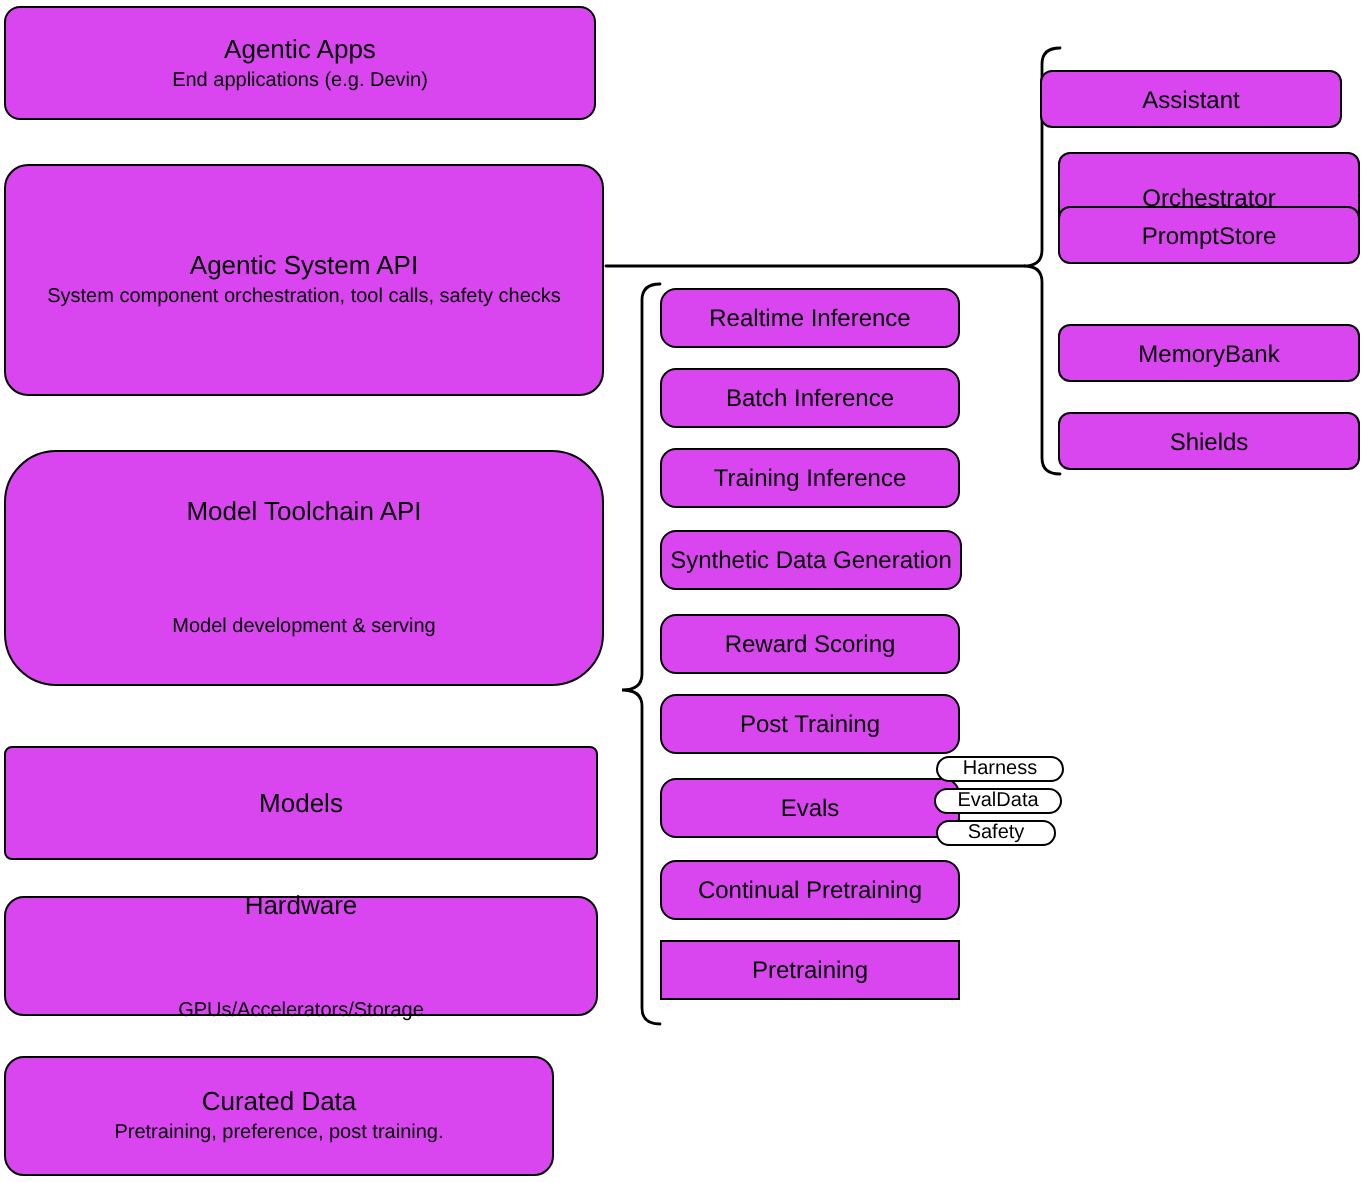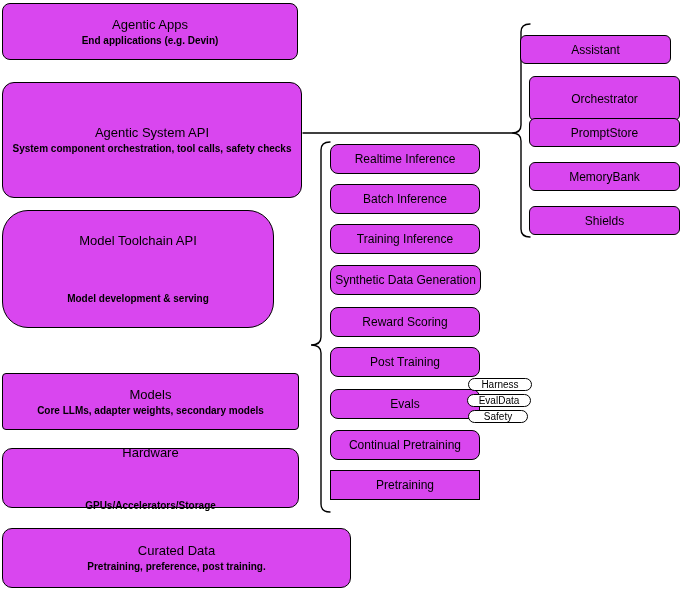--- a/index.html
+++ b/index.html
@@ -24,21 +24,21 @@
     background: #d946ef;
     border: 1.5px solid #000000;
     display: flex;
     flex-direction: column;
     align-items: center;
     justify-content: center;
     text-align: center;
     z-index: 2;
   }
   .lbox .title { font-size: 13px; line-height: 15px; }
-  .lbox .subtitle { font-size: 10px; line-height: 12px; margin-top: 3px; padding: 0 6px; font-weight: bold; }
+  .lbox .subtitle { font-size: 10px; line-height: 12px; margin-top: 3px; padding: 0 6px; }
   .mid-box, .right-box { font-size: 12px; }
   .pill {
     position: absolute;
     box-sizing: border-box;
     background: #ffffff;
     border: 1.3px solid #000000;
     border-radius: 8px;
     display: flex;
     align-items: center;
     justify-content: center;
@@ -61,36 +61,35 @@
   <div class="box lbox" style="left:2px; top:3px; width:296px; height:57px; border-radius:8px;">
     <div class="title">Agentic Apps</div>
     <div class="subtitle">End applications (e.g. Devin)</div>
   </div>
 
   <div class="box lbox" style="left:2px; top:82px; width:300px; height:116px; border-radius:12px;">
     <div class="title">Agentic System API</div>
     <div class="subtitle">System component orchestration, tool calls, safety checks</div>
   </div>
 
-  <div class="box lbox" style="left:2px; top:210px; width:272px; height:118px; border-radius:26px;gap:42px;">
+  <div class="box lbox" style="left:2px; top:225px; width:300px; height:118px; border-radius:26px;gap:42px;">
     <div class="title">Model Toolchain API</div>
     <div class="subtitle">Model development &amp; serving</div>
   </div>
 
   <div class="box lbox" style="left:2px; top:373px; width:297px; height:57px; border-radius:4px;">
     <div class="title">Models</div>
-    <div class="subtitle">Core LLMs, adapter weights, secondary models</div>
   </div>
 
   <div class="box lbox" style="left:2px; top:448px; width:297px; height:60px; border-radius:10px;gap:37px;">
     <div class="title">Hardware</div>
     <div class="subtitle">GPUs/Accelerators/Storage</div>
   </div>
 
-  <div class="box lbox" style="left:2px; top:528px; width:349px; height:60px; border-radius:10px;">
+  <div class="box lbox" style="left:2px; top:528px; width:275px; height:60px; border-radius:10px;">
     <div class="title">Curated Data</div>
     <div class="subtitle">Pretraining, preference, post training.</div>
   </div>
 
   <div class="box mid-box" style="left:330px; top:144px; width:150px; height:30px; border-radius:8px;">
     <span>Realtime Inference</span>
   </div>
   <div class="box mid-box" style="left:330px; top:184px; width:150px; height:30px; border-radius:8px;">
     <span>Batch Inference</span>
   </div>
@@ -125,21 +124,21 @@
   <div class="pill" style="left:468px; top:410px; width:60px; height:13px;">
     <span>Safety</span>
   </div>
 
   <div class="box right-box" style="left:520px; top:35px; width:151px; height:29px; border-radius:6px;">
     <span>Assistant</span>
   </div>
   <div class="box right-box" style="left:529px; top:76px; width:151px; height:45px; border-radius:6px;">
     <span>Orchestrator</span>
   </div>
-  <div class="box right-box" style="left:529px; top:118px; width:151px; height:29px; border-radius:6px;">
+  <div class="box right-box" style="left:529px; top:103px; width:151px; height:29px; border-radius:6px;">
     <span>PromptStore</span>
   </div>
   <div class="box right-box" style="left:529px; top:162px; width:151px; height:29px; border-radius:6px;">
     <span>MemoryBank</span>
   </div>
   <div class="box right-box" style="left:529px; top:206px; width:151px; height:29px; border-radius:6px;">
     <span>Shields</span>
   </div>
 
 </div>

